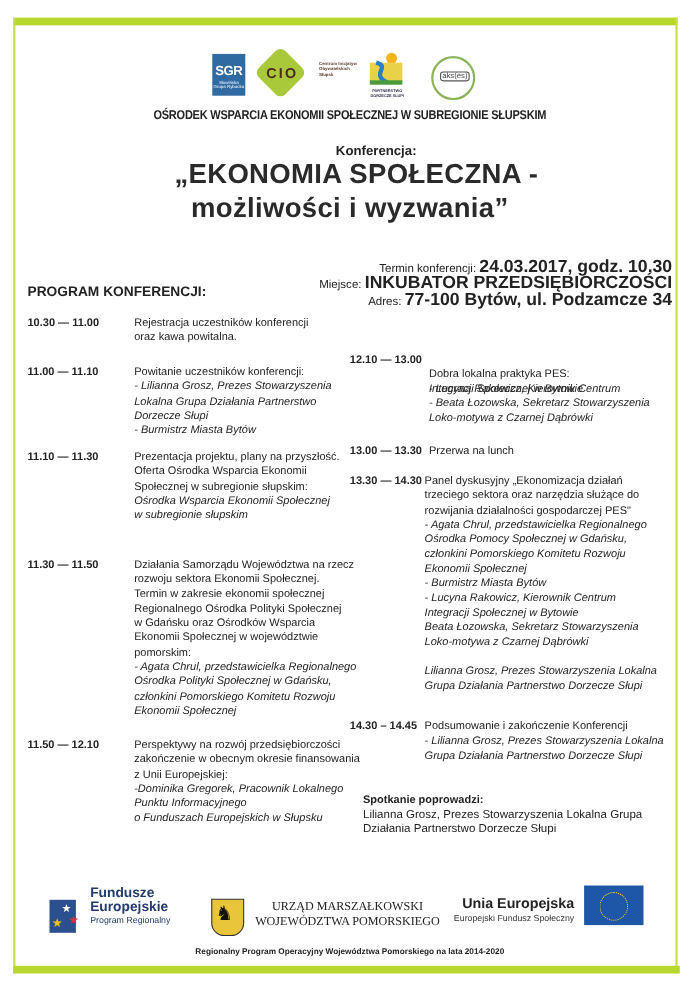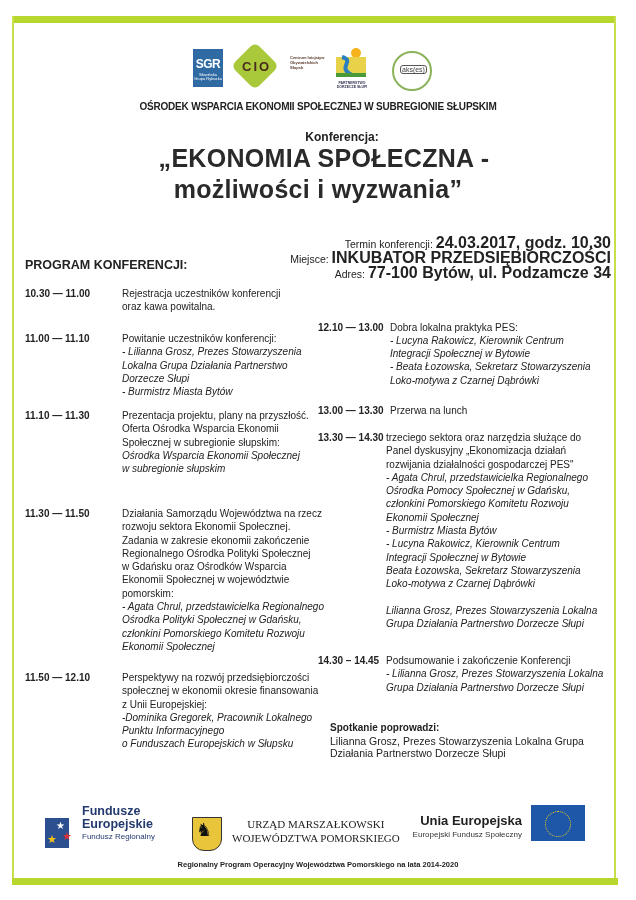--- a/index.html
+++ b/index.html
@@ -132,69 +132,69 @@
     <span class="i">Ośrodka Wsparcia Ekonomii Społecznej</span>
     <span class="i">w subregionie słupskim</span>
   </div>
 </div>
 
 <div class="item" style="left:25px; top:507px;">
   <span class="time">11.30 — 11.50</span>
   <div class="desc" style="left:97px;">
     <span class="b">Działania Samorządu Województwa na rzecz</span>
     <span class="b">rozwoju sektora Ekonomii  Społecznej.</span>
-    <span class="b">Zadania w zakresie ekonomii zakończenie</span>
+    <span class="b">Termin w zakresie ekonomii społecznej</span>
     <span class="b">Regionalnego Ośrodka Polityki Społecznej</span>
     <span class="b"> w Gdańsku oraz Ośrodków Wsparcia</span>
     <span class="b">Ekonomii Społecznej w województwie</span>
     <span class="b">pomorskim:</span>
     <span class="i">- Agata Chrul, przedstawicielka Regionalnego</span>
     <span class="i">Ośrodka Polityki  Społecznej w Gdańsku,</span>
     <span class="i">członkini Pomorskiego Komitetu Rozwoju</span>
     <span class="i">Ekonomii Społecznej</span>
   </div>
 </div>
 
 <div class="item" style="left:25px; top:671px;">
   <span class="time">11.50 — 12.10</span>
   <div class="desc" style="left:97px;">
     <span class="b">Perspektywy na rozwój przedsiębiorczości</span>
-    <span class="b">społecznej w ekonomii okresie finansowania</span>
+    <span class="b">zakończenie w obecnym okresie finansowania</span>
     <span class="b">z Unii Europejskiej:</span>
     <span class="i">-Dominika Gregorek, Pracownik Lokalnego</span>
     <span class="i">Punktu Informacyjnego</span>
     <span class="i">o Funduszach Europejskich w Słupsku</span>
   </div>
 </div>
 
 <div class="item" style="left:318px; top:321px;">
   <span class="time">12.10 — 13.00</span>
-  <div class="desc" style="left:72px;">
+  <div class="desc" style="left:72px;margin-top:13px;">
     <span class="b">Dobra lokalna praktyka PES:</span>
     <span class="i">- Lucyna Rakowicz, Kierownik Centrum</span>
   </div>
   <div class="desc" style="left:72px; top:26px;">
     <span class="i">Integracji Społecznej w Bytowie</span>
     <span class="i">- Beata Łozowska, Sekretarz Stowarzyszenia</span>
     <span class="i">Loko-motywa z Czarnej Dąbrówki</span>
   </div>
 </div>
 
 <div class="item" style="left:318px; top:404px;">
   <span class="time">13.00 — 13.30</span>
   <div class="desc" style="left:72px;">
     <span class="b">Przerwa na lunch</span>
   </div>
 </div>
 
 <div class="item" style="left:318px; top:431px;">
   <span class="time">13.30 — 14.30</span>
   <div class="desc" style="left:68px;">
+    <span class="b">Panel dyskusyjny „Ekonomizacja działań</span>
     <span class="b">  trzeciego sektora oraz narzędzia służące do</span>
-    <span class="b">Panel dyskusyjny „Ekonomizacja działań</span>
     <span class="b">  rozwijania działalności gospodarczej PES"</span>
     <span class="i">- Agata Chrul, przedstawicielka Regionalnego</span>
     <span class="i">Ośrodka Pomocy Społecznej w Gdańsku,</span>
     <span class="i">członkini Pomorskiego Komitetu Rozwoju</span>
     <span class="i">Ekonomii Społecznej</span>
     <span class="i">- Burmistrz Miasta Bytów</span>
     <span class="i">- Lucyna Rakowicz, Kierownik Centrum</span>
     <span class="i">Integracji Społecznej w Bytowie</span>
     <span class="i">Beata Łozowska, Sekretarz Stowarzyszenia</span>
     <span class="i"> Loko-motywa z Czarnej Dąbrówki</span>
@@ -222,21 +222,21 @@
 <div class="footer-logos">
   <div class="fe-flag"></div>
   <div class="fe-star1">★</div>
   <div class="fe-star2">★</div>
   <div class="fe-star3">★</div>
 </div>
 <div class="fe-text1">
   <span>Fundusze</span><br>
   <span>Europejskie</span>
 </div>
-<div class="fe-text2">Fundusz Regionalny</div>
+<div class="fe-text2">Program Regionalny</div>
 
 <div class="crest"></div>
 <div class="crest-g">♞</div>
 <div class="um-text">
   <span>URZĄD MARSZAŁKOWSKI</span><br>
   <span>WOJEWÓDZTWA POMORSKIEGO</span>
 </div>
 
 <div class="ue-title">Unia Europejska</div>
 <div class="ue-sub">Europejski Fundusz Społeczny</div>

